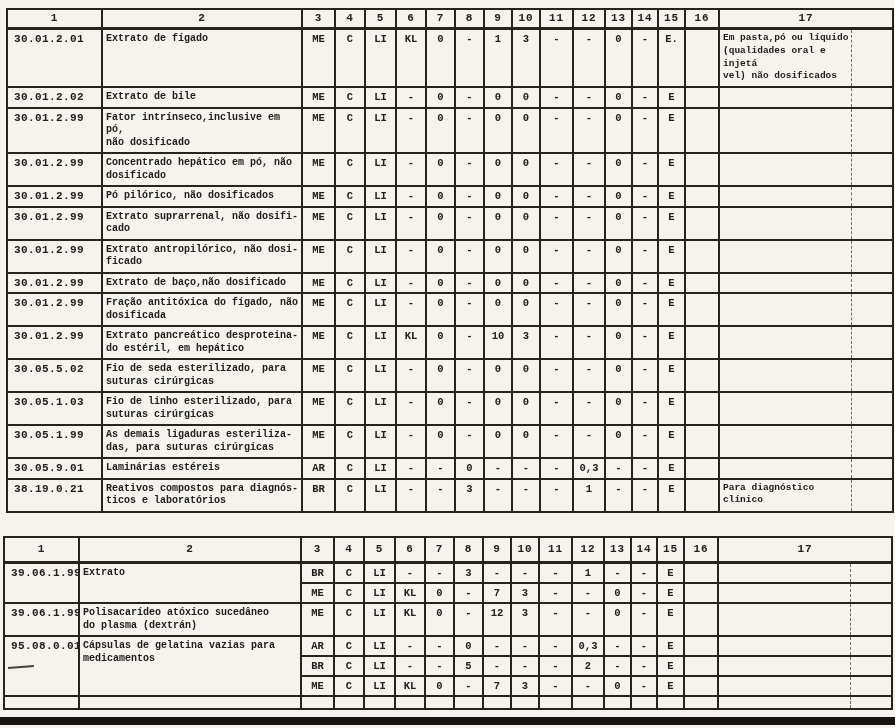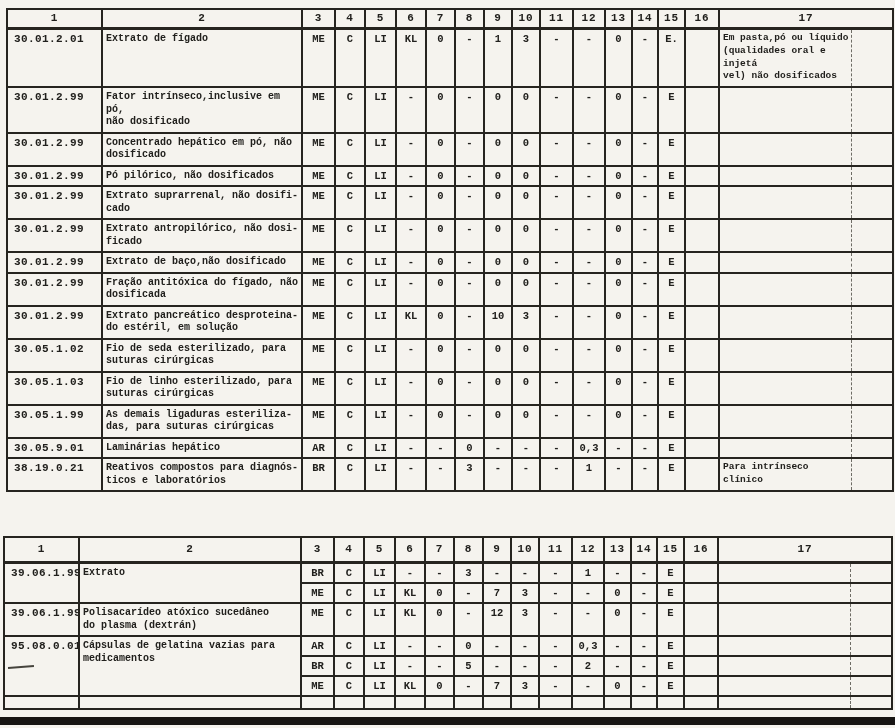--- a/index.html
+++ b/index.html
@@ -107,20 +107,40 @@
         <td class="c-v">0</td>
         <td class="c-v">-</td>
         <td class="c-v">E.</td>
         <td class="c-v"></td>
         <td class="c-remark">Em pasta,pó ou líquido
 (qualidades oral e injetá
 vel) não dosificados</td>
         <td class="c-v c-edge"></td>
       </tr>
       <tr>
+        <td class="c-code" rowspan="1">30.01.2.02</td>
+        <td class="c-desc" rowspan="1">Extrato de bile</td>
+        <td class="c-v">ME</td>
+        <td class="c-v">C</td>
+        <td class="c-v">LI</td>
+        <td class="c-v">-</td>
+        <td class="c-v">0</td>
+        <td class="c-v">-</td>
+        <td class="c-v">0</td>
+        <td class="c-v">0</td>
+        <td class="c-v">-</td>
+        <td class="c-v">-</td>
+        <td class="c-v">0</td>
+        <td class="c-v">-</td>
+        <td class="c-v">E</td>
+        <td class="c-v"></td>
+        <td class="c-remark"></td>
+        <td class="c-v c-edge"></td>
+      </tr>
+      <tr>
         <td class="c-code" rowspan="1">30.01.2.99</td>
         <td class="c-desc" rowspan="1">Fator intrínseco,inclusive em pó,
 não dosificado</td>
         <td class="c-v">ME</td>
         <td class="c-v">C</td>
         <td class="c-v">LI</td>
         <td class="c-v">-</td>
         <td class="c-v">0</td>
         <td class="c-v">-</td>
         <td class="c-v">0</td>
@@ -254,40 +274,40 @@
         <td class="c-v">0</td>
         <td class="c-v">-</td>
         <td class="c-v">E</td>
         <td class="c-v"></td>
         <td class="c-remark"></td>
         <td class="c-v c-edge"></td>
       </tr>
       <tr>
         <td class="c-code" rowspan="1">30.01.2.99</td>
         <td class="c-desc" rowspan="1">Extrato pancreático desproteina-
-do estéril, em solução</td>
+do estéril, em hepático</td>
         <td class="c-v">ME</td>
         <td class="c-v">C</td>
         <td class="c-v">LI</td>
         <td class="c-v">KL</td>
         <td class="c-v">0</td>
         <td class="c-v">-</td>
         <td class="c-v">10</td>
         <td class="c-v">3</td>
         <td class="c-v">-</td>
         <td class="c-v">-</td>
         <td class="c-v">0</td>
         <td class="c-v">-</td>
         <td class="c-v">E</td>
         <td class="c-v"></td>
         <td class="c-remark"></td>
         <td class="c-v c-edge"></td>
       </tr>
       <tr>
-        <td class="c-code" rowspan="1">30.05.1.02</td>
+        <td class="c-code" rowspan="1">30.05.5.02</td>
         <td class="c-desc" rowspan="1">Fio de seda esterilizado, para
 suturas cirúrgicas</td>
         <td class="c-v">ME</td>
         <td class="c-v">C</td>
         <td class="c-v">LI</td>
         <td class="c-v">-</td>
         <td class="c-v">0</td>
         <td class="c-v">-</td>
         <td class="c-v">0</td>
         <td class="c-v">0</td>
@@ -337,21 +357,21 @@
         <td class="c-v">-</td>
         <td class="c-v">0</td>
         <td class="c-v">-</td>
         <td class="c-v">E</td>
         <td class="c-v"></td>
         <td class="c-remark"></td>
         <td class="c-v c-edge"></td>
       </tr>
       <tr>
         <td class="c-code" rowspan="1">30.05.9.01</td>
-        <td class="c-desc" rowspan="1">Laminárias hepático</td>
+        <td class="c-desc" rowspan="1">Laminárias estéreis</td>
         <td class="c-v">AR</td>
         <td class="c-v">C</td>
         <td class="c-v">LI</td>
         <td class="c-v">-</td>
         <td class="c-v">-</td>
         <td class="c-v">0</td>
         <td class="c-v">-</td>
         <td class="c-v">-</td>
         <td class="c-v">-</td>
         <td class="c-v">0,3</td>
@@ -373,21 +393,21 @@
         <td class="c-v">-</td>
         <td class="c-v">3</td>
         <td class="c-v">-</td>
         <td class="c-v">-</td>
         <td class="c-v">-</td>
         <td class="c-v">1</td>
         <td class="c-v">-</td>
         <td class="c-v">-</td>
         <td class="c-v">E</td>
         <td class="c-v"></td>
-        <td class="c-remark">Para intrínseco clínico</td>
+        <td class="c-remark">Para diagnóstico clínico</td>
         <td class="c-v c-edge"></td>
       </tr>
     </tbody>
 </table>
 
 <table id="t2">
   <colgroup>
     <col style="width:75px">
       <col style="width:222px">
       <col style="width:33px">

